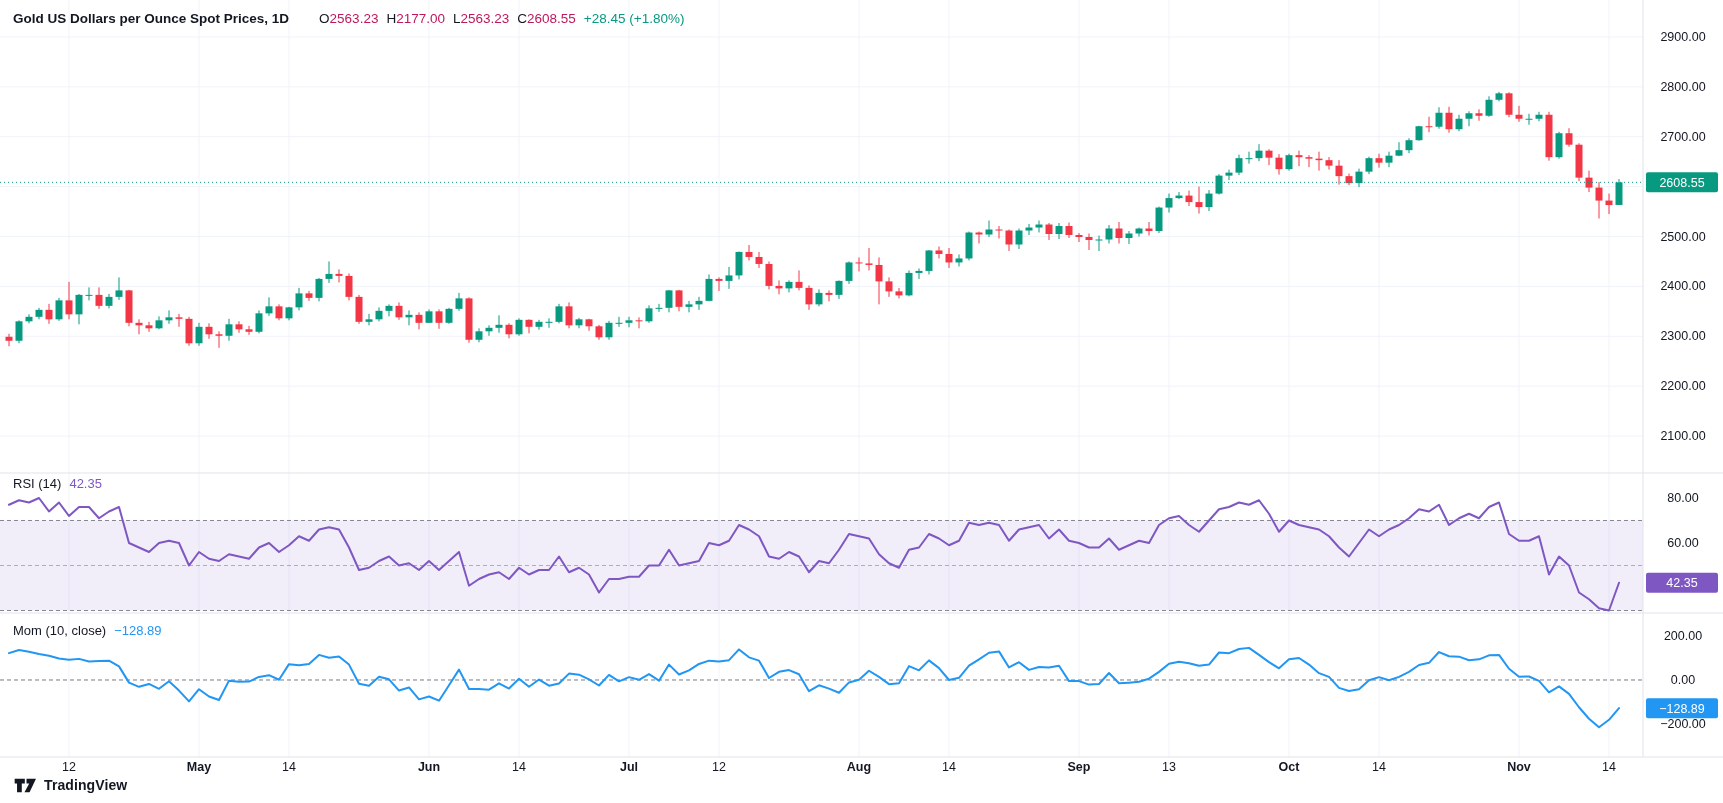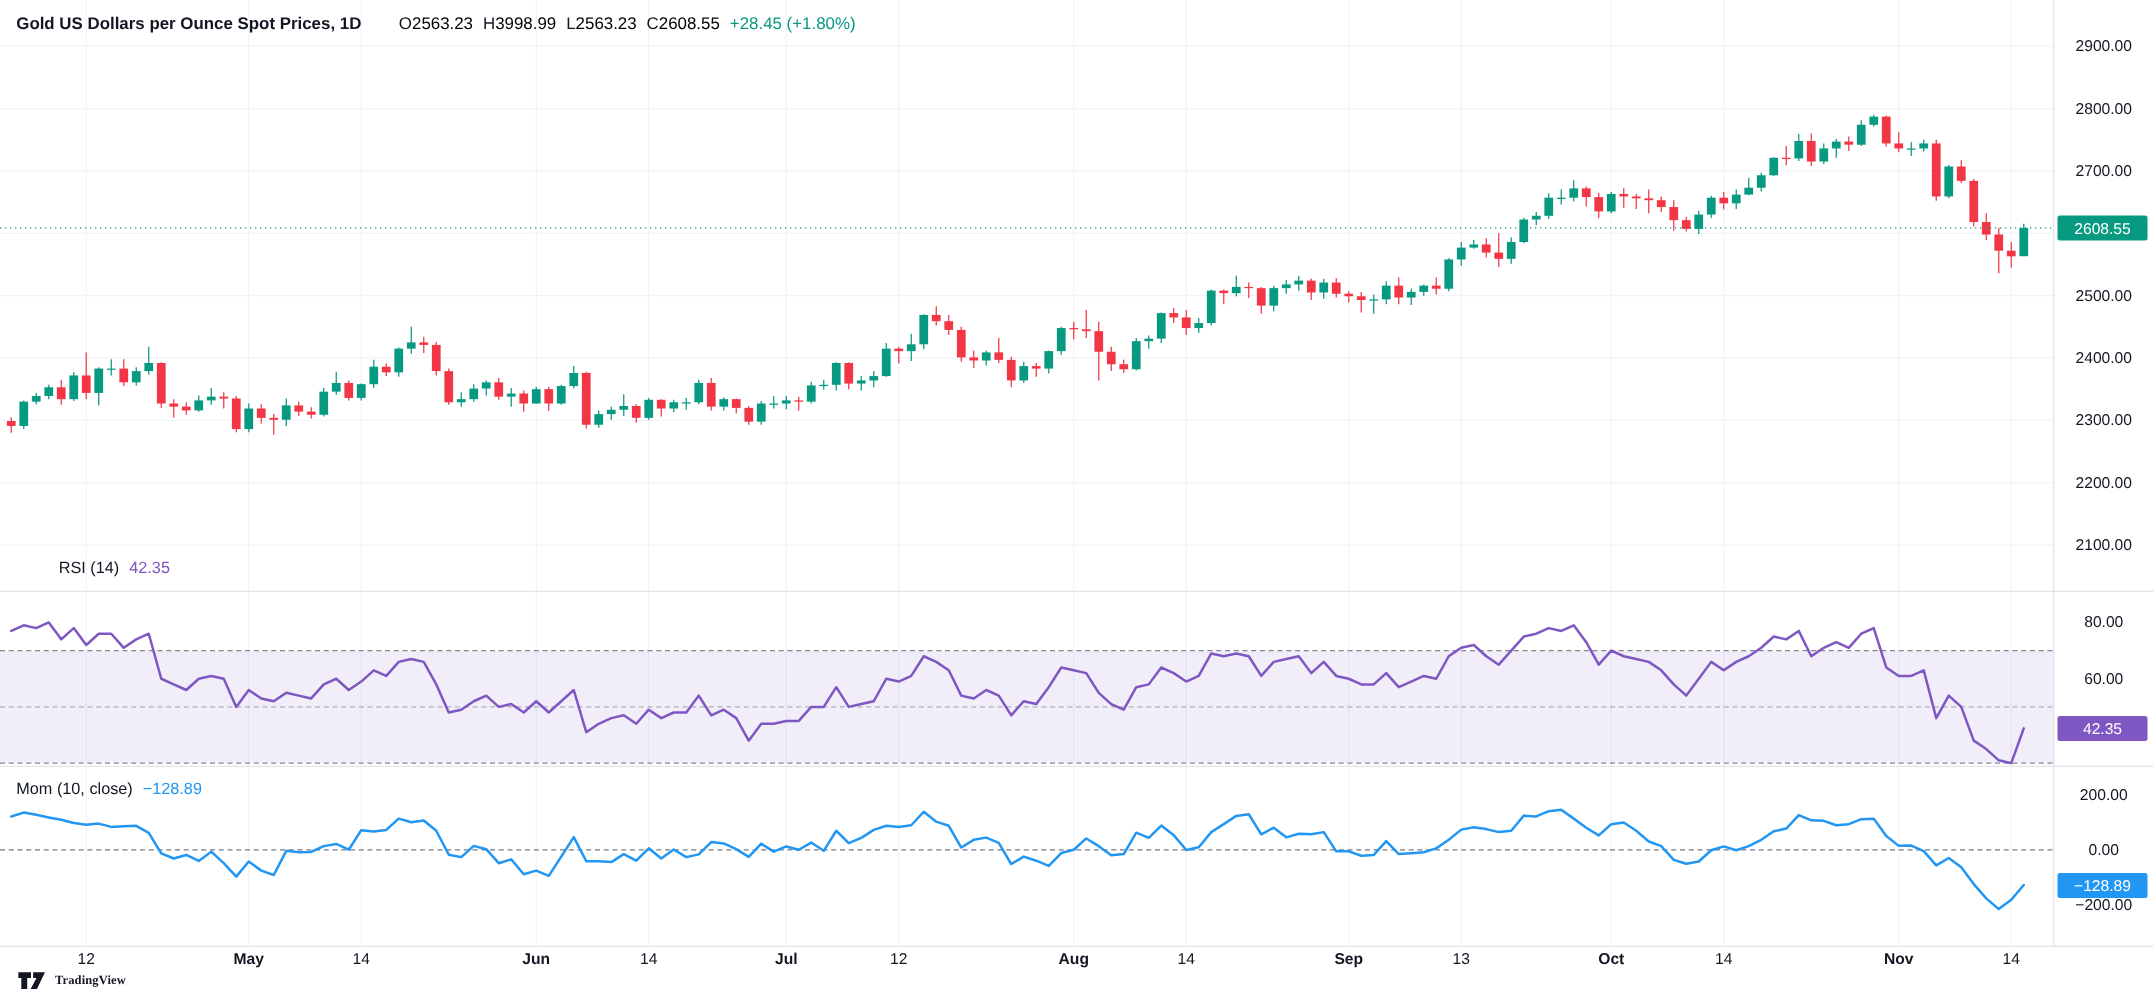--- a/index.html
+++ b/index.html
@@ -2,30 +2,30 @@
 <html><head>
 <meta charset="utf-8">
 <style>
   html,body{margin:0;padding:0;background:#fff;}
   #app{position:relative;width:1723px;height:803px;background:#ffffff;overflow:hidden;
        font-family:"Liberation Sans", sans-serif;}
   svg text{font-family:"Liberation Sans", sans-serif;}
   .legend{position:absolute;left:13px;top:11px;font-size:13.5px;color:#131722;white-space:nowrap;z-index:5;}
   .legend .sym{font-weight:700;margin-right:22px;}
   .legend .k{color:#131722;margin-left:8px;}
-  .legend .v{color:#000000;}
+  .legend .v{color:#be185d;}
   .legend .chg{color:#089981;margin-left:8px;}
   .pane-title{position:absolute;left:13px;font-size:13px;color:#131722;white-space:nowrap;z-index:5;}
   .pane-title .val{margin-left:8px;}
-  .pane-title.rsi{top:446px;margin-left:34px;}
+  .pane-title.rsi{top:476px;}
   .pane-title.rsi .val{color:#7E57C2;}
   .pane-title.mom{top:623px;}
   .pane-title.mom .val{color:#2196F3;}
   .logo{position:absolute;left:14px;top:777px;display:flex;align-items:center;gap:7px;z-index:5;color:#131722;}
-  .logo .txt{font-size:10px;font-weight:600;letter-spacing:.1px;font-family:Liberation Serif, serif;}
+  .logo .txt{font-size:14px;font-weight:600;letter-spacing:.1px;}
 </style>
 </head>
 <body>
 
 <div id="app">
 
   <svg id="chart-svg" width="1723" height="803" viewBox="0 0 1723 803" style="position:absolute;left:0;top:0;">
       <g>
         <line x1="69" y1="0" x2="69" y2="757" stroke="#F0F3FA" stroke-width="1"></line>
         <line x1="199" y1="0" x2="199" y2="757" stroke="#F0F3FA" stroke-width="1"></line>
@@ -450,21 +450,21 @@
         <rect x="1646" y="572.7266881028938" width="72" height="20" rx="2" fill="#7E57C2"></rect>
         <text x="1682" y="583.2266881028938" text-anchor="middle" dominant-baseline="central" font-size="12.5" fill="#FFFFFF">42.35</text>
       </g>
       <g>
         <rect x="1646" y="698.3524216959511" width="72" height="20" rx="2" fill="#2196F3"></rect>
         <text x="1682" y="708.8524216959511" text-anchor="middle" dominant-baseline="central" font-size="12.5" fill="#FFFFFF">−128.89</text>
       </g>
     </svg>
 
   <div class="legend">
-    <span class="sym">Gold US Dollars per Ounce Spot Prices, 1D</span><span class="k">O</span><span class="v">2563.23</span><span class="k">H</span><span class="v">3998.99</span><span class="k">L</span><span class="v">2563.23</span><span class="k">C</span><span class="v">2608.55</span><span class="chg">+28.45 (+1.80%)</span>
+    <span class="sym">Gold US Dollars per Ounce Spot Prices, 1D</span><span class="k">O</span><span class="v">2563.23</span><span class="k">H</span><span class="v">2177.00</span><span class="k">L</span><span class="v">2563.23</span><span class="k">C</span><span class="v">2608.55</span><span class="chg">+28.45 (+1.80%)</span>
   </div>
 
   <div class="pane-title rsi">
     <span>RSI (14)</span><span class="val">42.35</span>
   </div>
 
   <div class="pane-title mom">
     <span>Mom (10, close)</span><span class="val">−128.89</span>
   </div>
 

